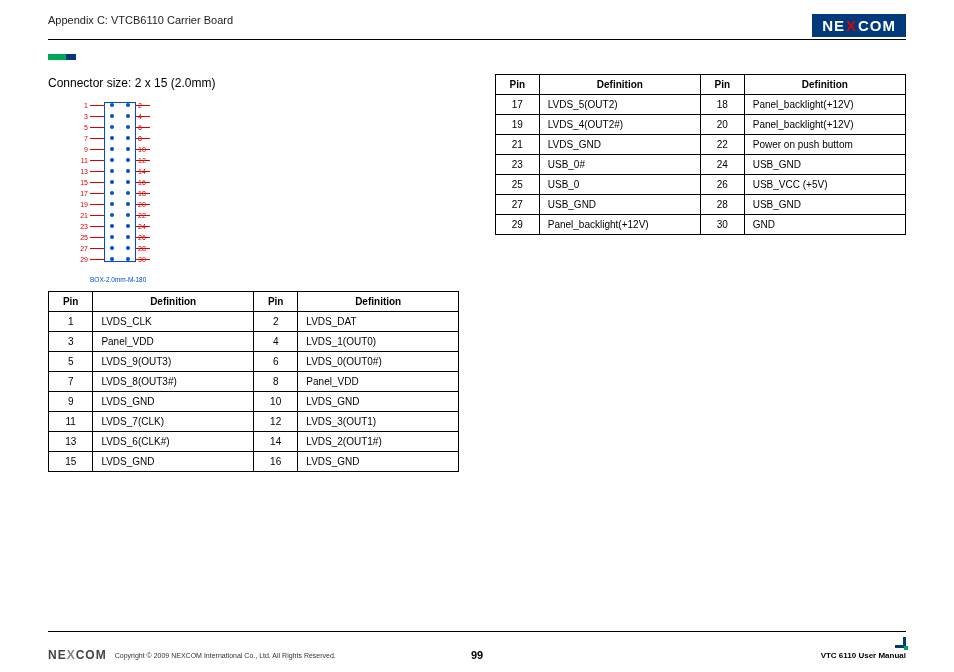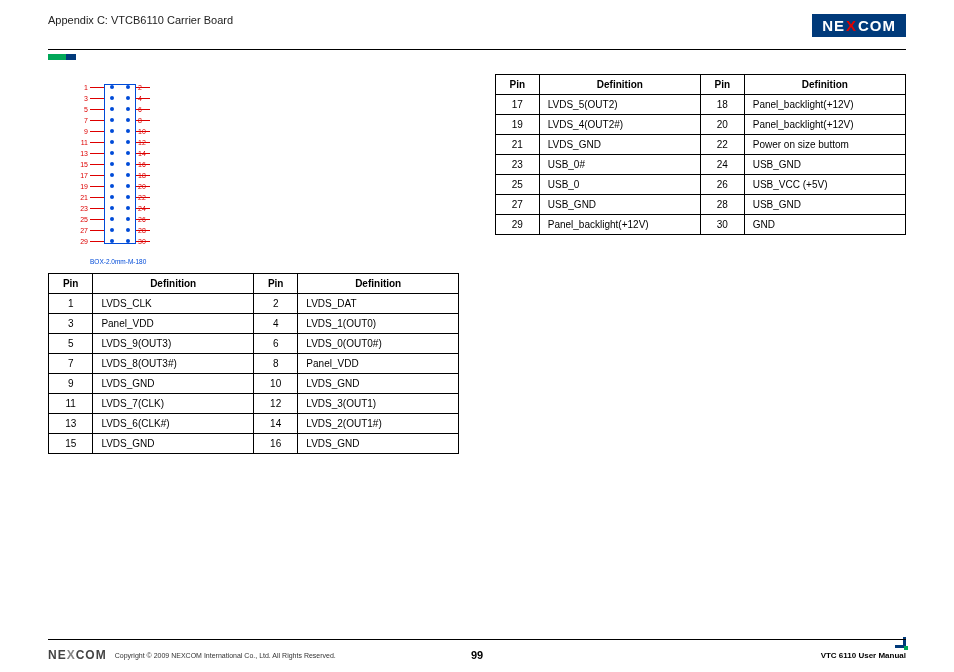--- a/index.html
+++ b/index.html
@@ -18,21 +18,21 @@
     left: 48px;
     right: 48px;
     top: 14px;
     bottom: 14px;
   }
   .header-bar {
     display: flex;
     justify-content: space-between;
     align-items: flex-start;
     border-bottom: 1px solid #000;
-    padding-bottom: 12px;
+    padding-bottom: 2px;
   }
   .appendix-label { font-size: 11px; color:#222; }
   .logo-top {
     background: #003a7a;
     color: #fff;
     font-weight: bold;
     font-size: 15px;
     padding: 3px 10px;
     letter-spacing: 1px;
     display: flex;
@@ -121,21 +121,21 @@
     text-align: left;
     height: 20px;
   }
   table.pin-table th { font-weight: bold; text-align: center; }
   table.pin-table td.pin-col { text-align: center; width: 46px; }
   table.pin-table .def-col { width: 170px; }
   .footer {
     position: absolute;
     left: 48px; right: 48px; bottom: 10px;
     border-top: 1px solid #000;
-    padding-top: 8px;
+    padding-top: 16px;
     display: flex;
     align-items: center;
     font-size: 8px;
   }
   .footer .logo-bottom {
     font-weight: bold;
     font-size: 12px;
     color: #444;
     letter-spacing: 1px;
     margin-right: 8px;
@@ -179,20 +179,21 @@
       <span>NE</span>
         <span class="x">X</span>
         <span>COM</span>
     </span>
   </div>
   <div class="accent-stripe"></div>
   <div class="accent-stripe2"></div>
 
   <div class="content">
     <div class="col">
+      <div class="subline">Connector size:  2 x 15 (2.0mm)</div>
 
       <div class="diagram-wrap">
         <div class="diagram" id="diagram">
             <div class="diag-box"></div>
             <div class="pin-row" style="top: -2px;">
               <span class="pin-num-l">1</span>
               <span class="pin-line-l" style="top: 5px;"></span>
               <span class="pin-dot" style="left: 50px; top: 3px;"></span>
               <span class="pin-dot" style="left: 66px; top: 3px;"></span>
               <span class="pin-line-r" style="top: 5px;"></span>
@@ -397,21 +398,21 @@
             <tr>
               <td class="pin-col">19</td>
               <td>LVDS_4(OUT2#)</td>
               <td class="pin-col">20</td>
               <td>Panel_backlight(+12V)</td>
             </tr>
             <tr>
               <td class="pin-col">21</td>
               <td>LVDS_GND</td>
               <td class="pin-col">22</td>
-              <td>Power on size buttom</td>
+              <td>Power on push buttom</td>
             </tr>
             <tr>
               <td class="pin-col">23</td>
               <td>USB_0#</td>
               <td class="pin-col">24</td>
               <td>USB_GND</td>
             </tr>
             <tr>
               <td class="pin-col">25</td>
               <td>USB_0</td>

